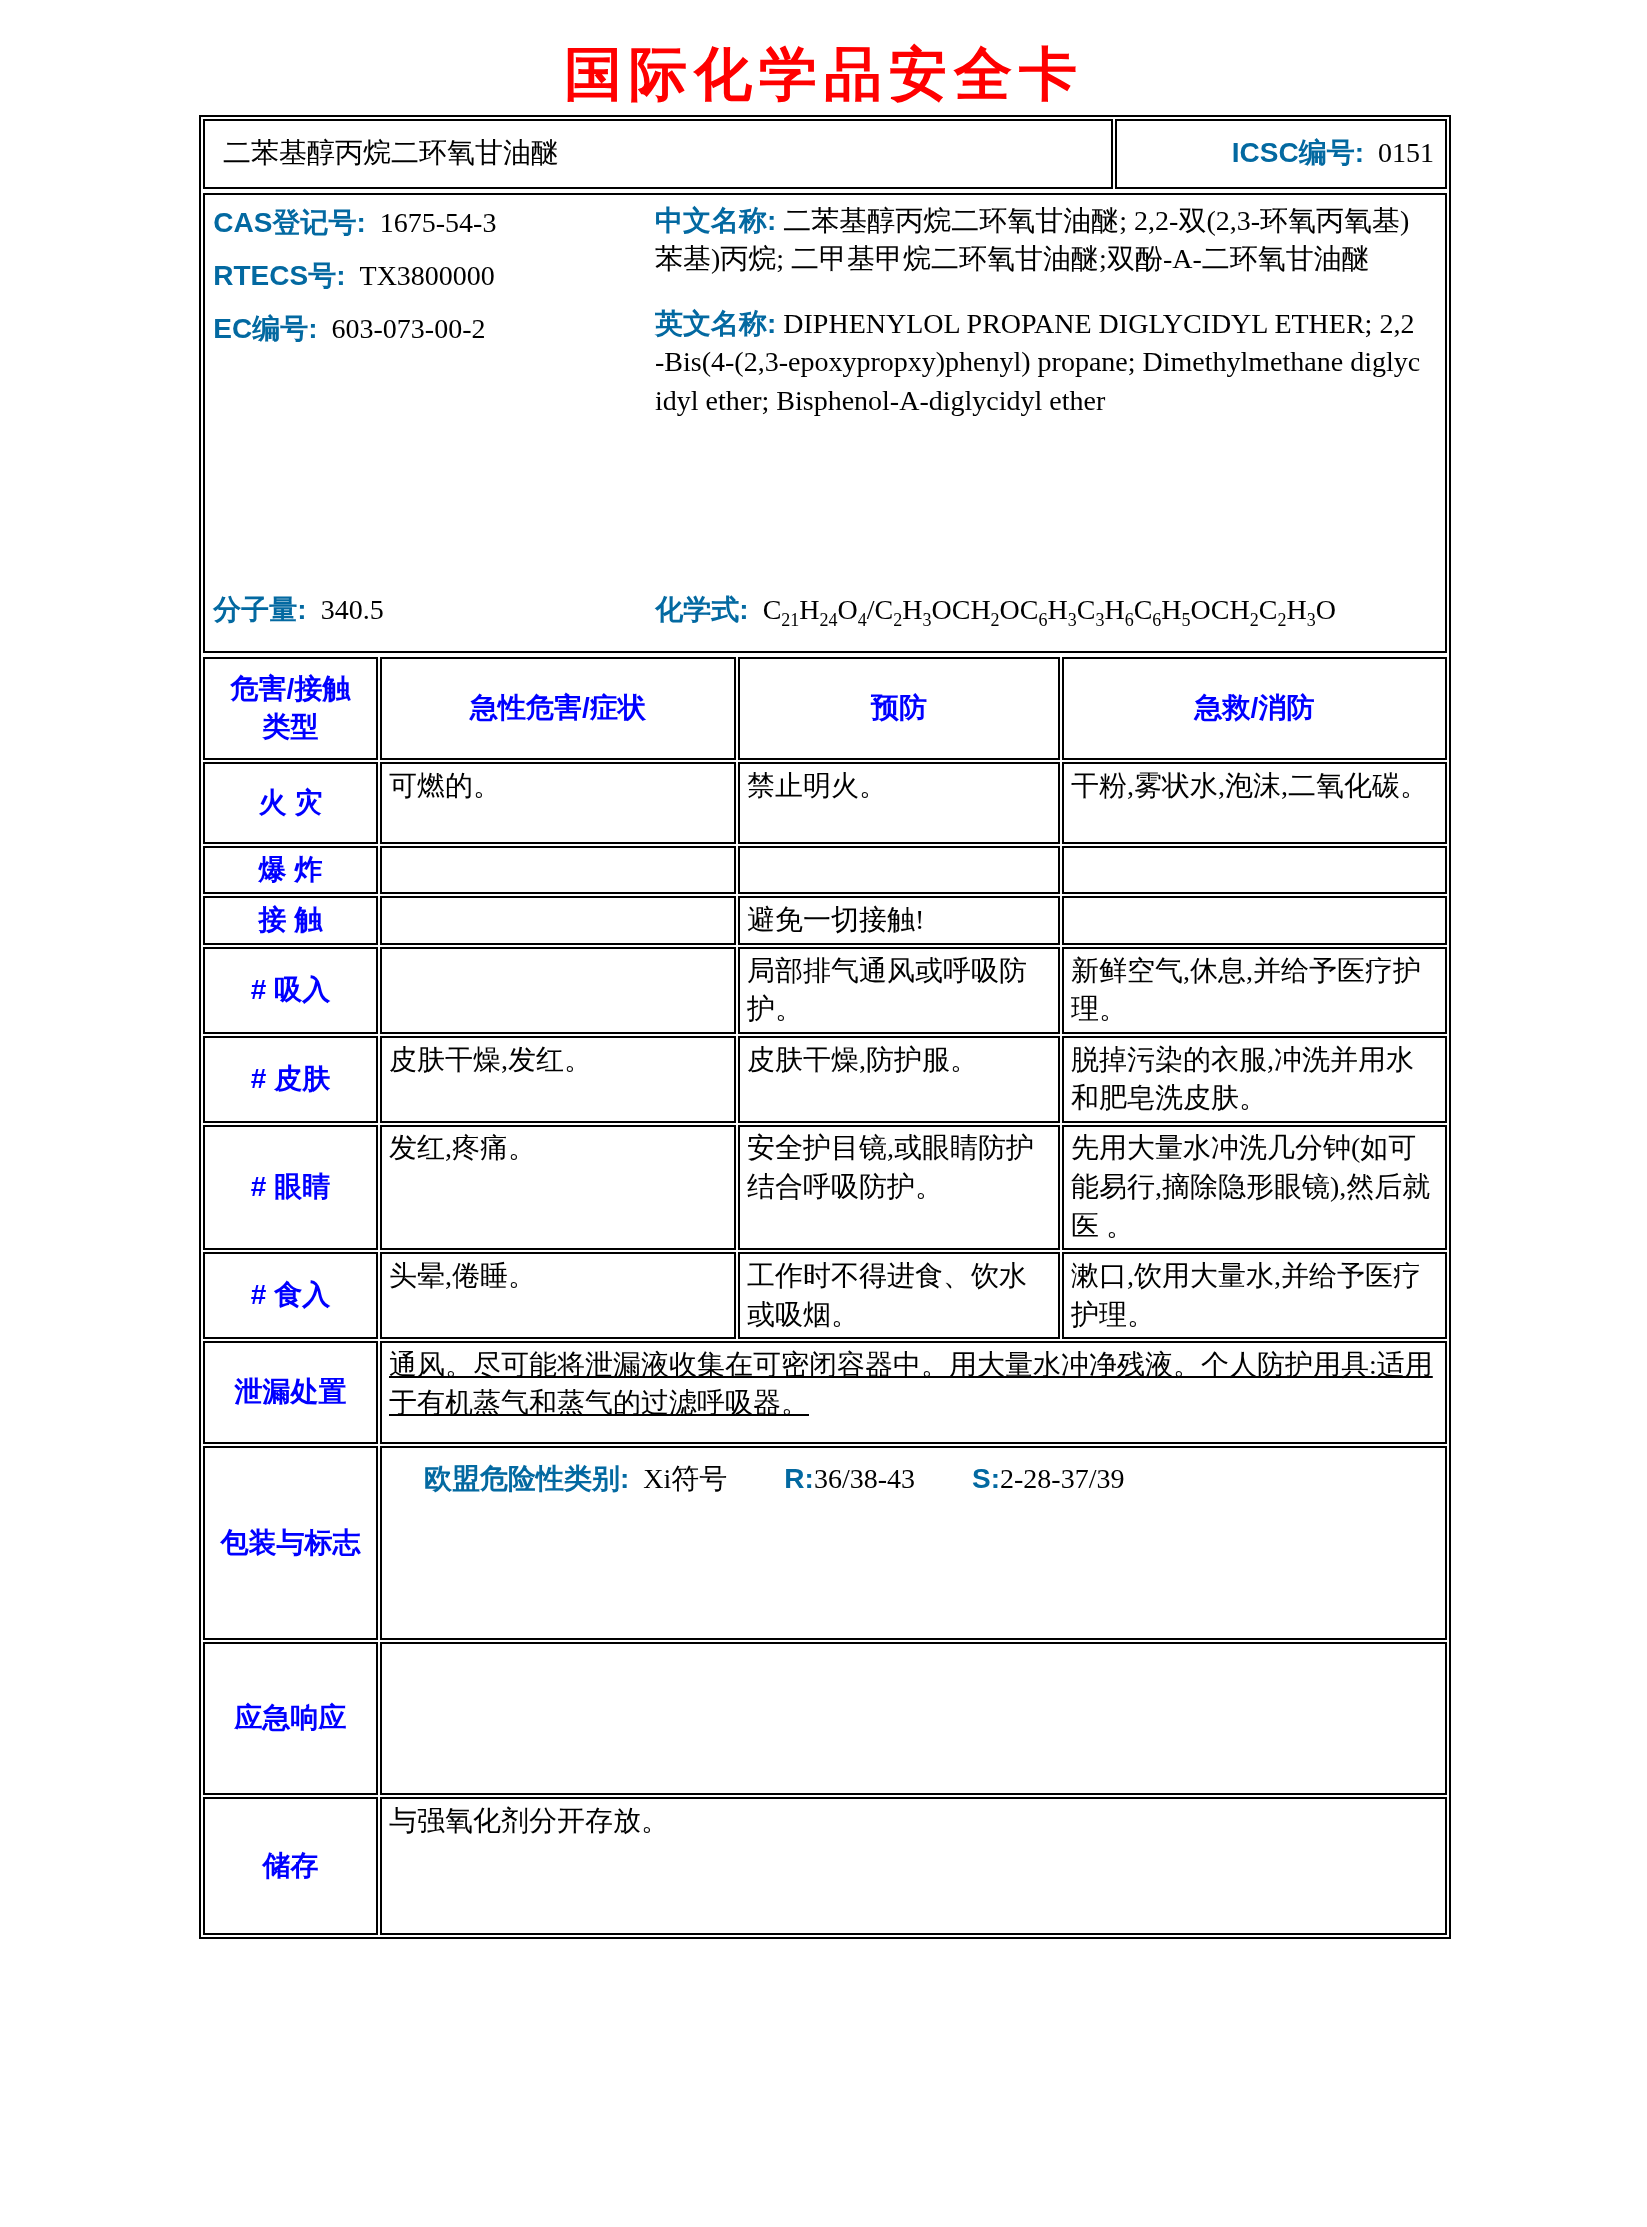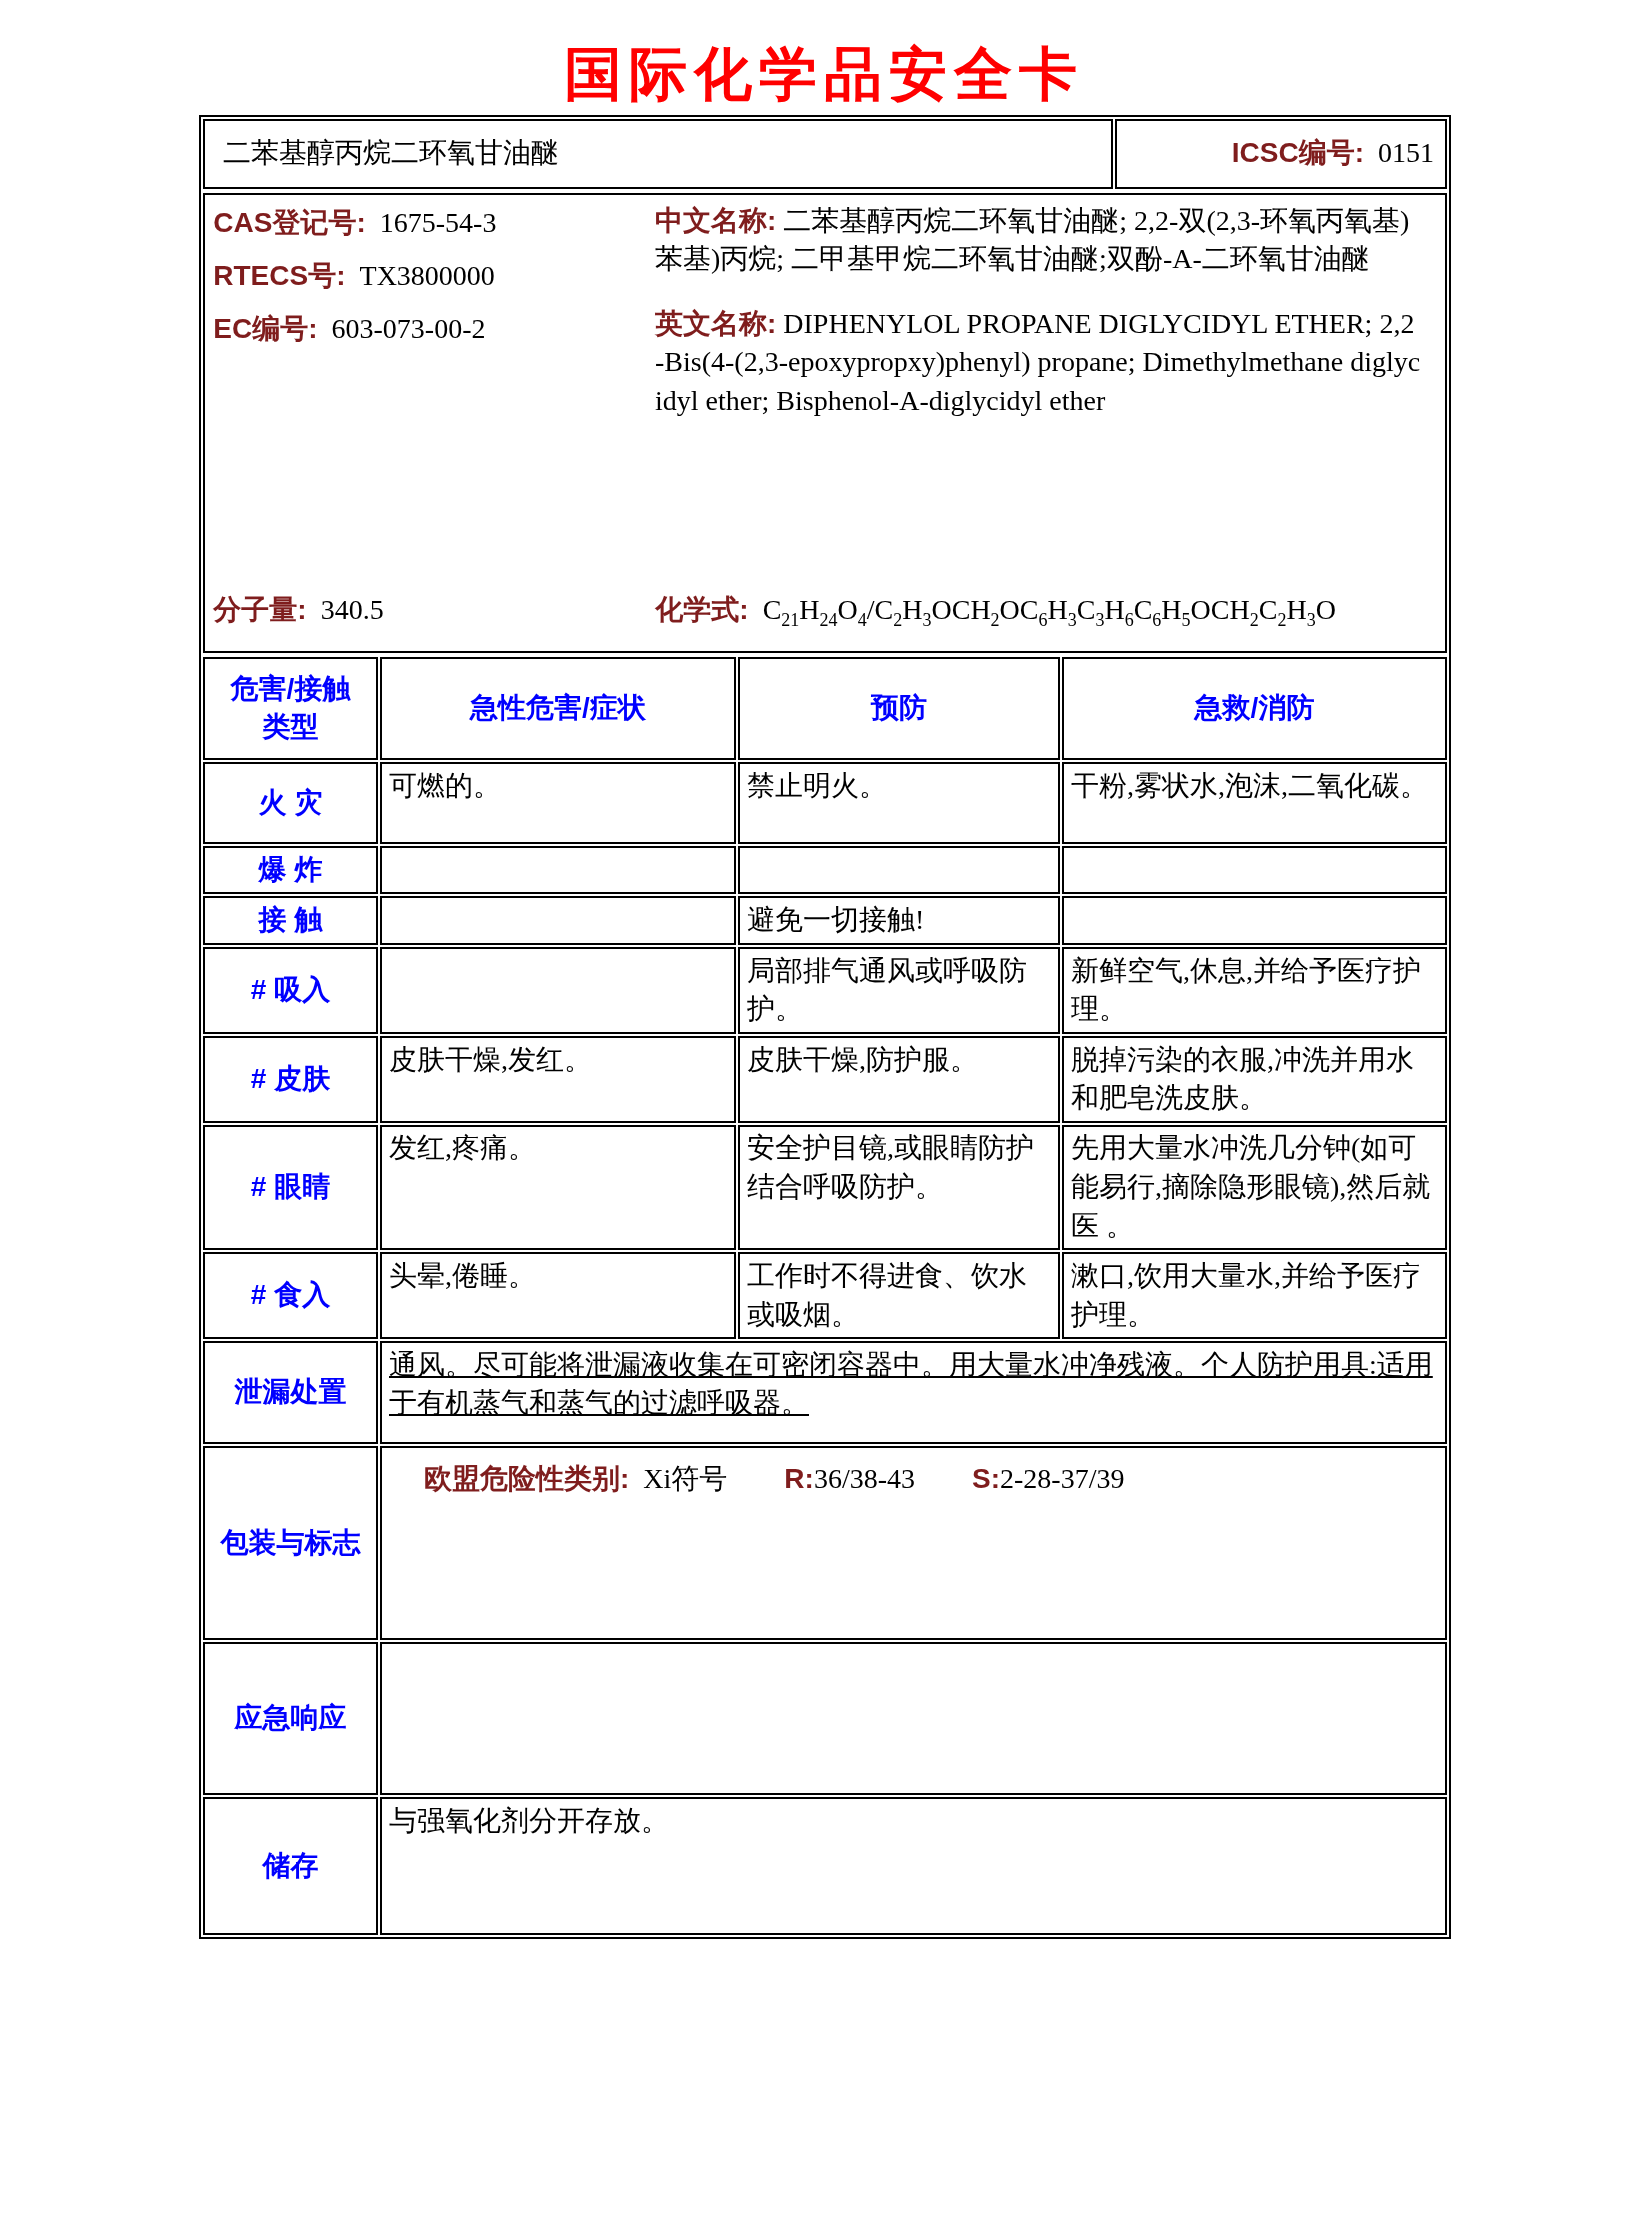--- a/index.html
+++ b/index.html
@@ -16,21 +16,21 @@
     position:absolute; left:199px; top:115px; width:1248px;
     border:2.1px solid #000; background:#fff;
   }
   table.sect { border-collapse:separate; border-spacing:2.8px; width:100%; table-layout:fixed; }
   table.sect td {
     border:2.1px solid #000; background:#fff; vertical-align:top;
     padding:2.8px 7px; font-size:28px; line-height:1.38;
     word-break:break-all; overflow:hidden;
   }
   .lab {
-    color:#7f1d1d; font-family:"Liberation Sans","DejaVu Sans",sans-serif;
+    color:#0369a1; font-family:"Liberation Sans","DejaVu Sans",sans-serif;
     font-weight:bold;
   }
   .val { margin-left:7px; }
 
   
   .name-cell { height:60px; vertical-align:middle !important; font-size:29px; padding-left:18px !important; }
   .icsc-cell { height:60px; vertical-align:middle !important; font-size:29px; text-align:right; padding-right:11px !important; }
 
   
   .identity-cell { height:432px; position:relative; padding:12px !important; }

